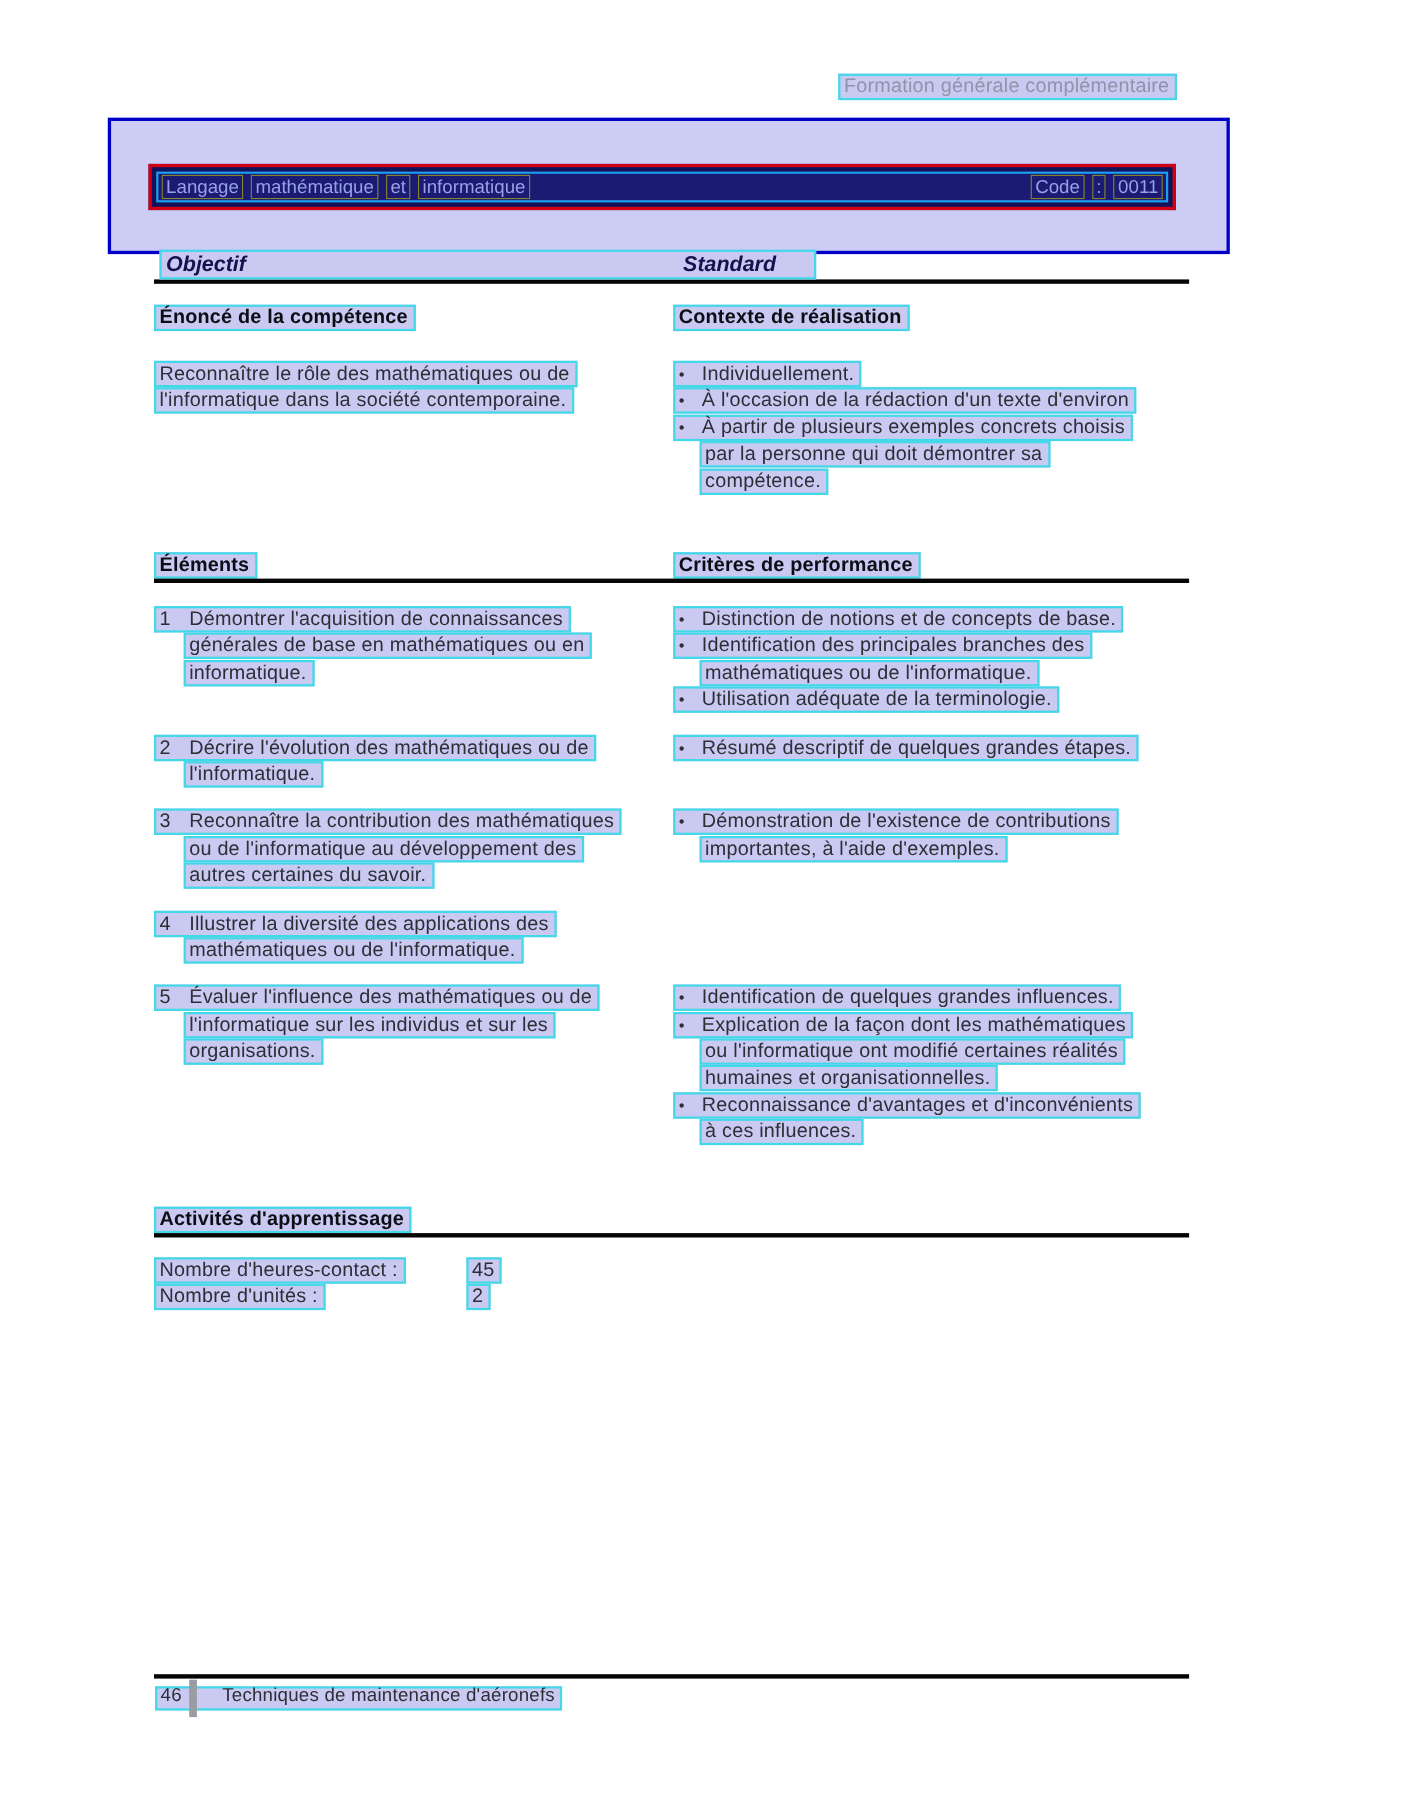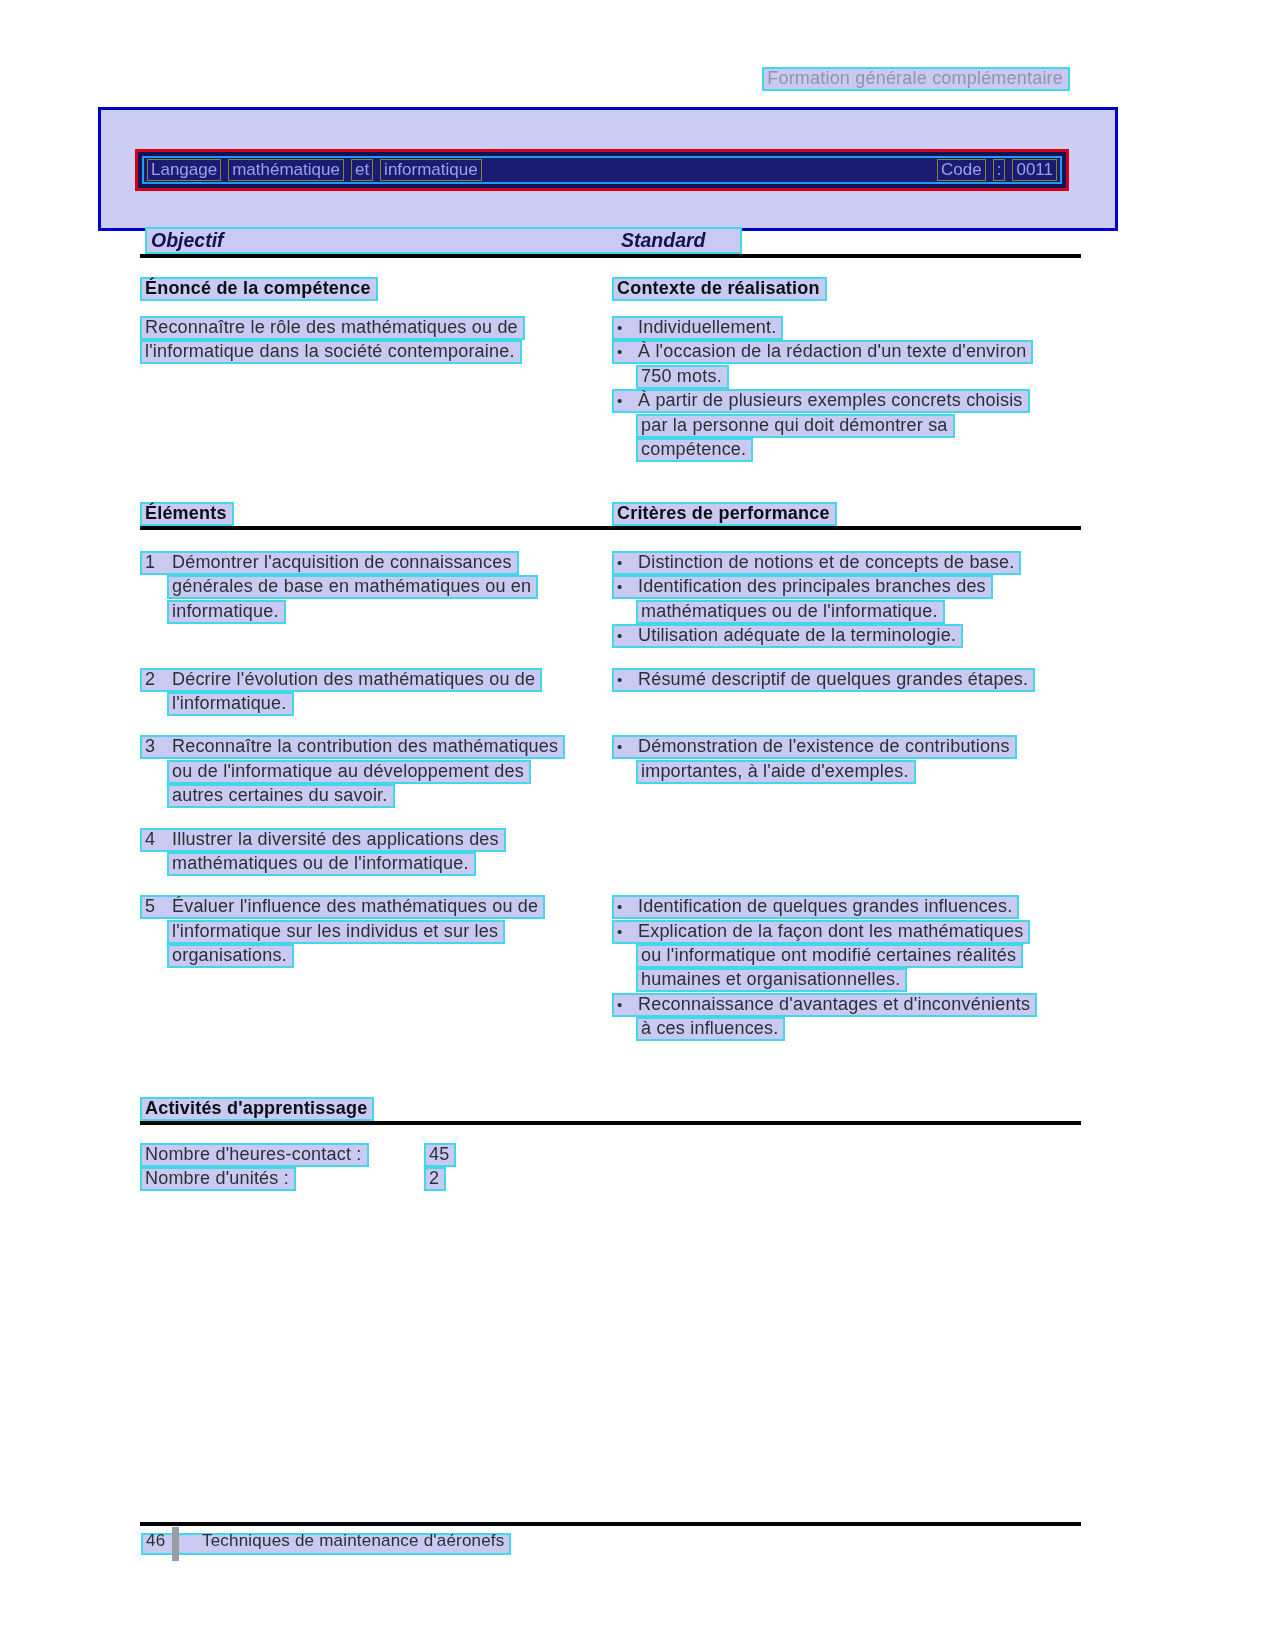--- a/index.html
+++ b/index.html
@@ -41,21 +41,21 @@
     padding:0 4px;}
   #objstd .std{position:absolute;left:474px;top:0;line-height:22px;}
   .rule{background:#050505;height:4px;width:941px;left:140px;}
   #rule1{top:254px;}
   #rule2{top:526px;}
   #rule3{top:1121px;}
   #rule4{top:1522px;}
   
   .cols{left:140px;width:941px;display:grid;grid-template-columns:472px 469px;}
   #hdr-row1{top:277px;}
-  #content-row1{top:316px;}
+  #content-row1{top:328px;}
   #hdr-row2{top:502px;}
   #element-rows{top:551px;}
   .erow{display:grid;grid-template-columns:472px 469px;margin-bottom:19px;}
   
   #activites{left:140px;top:1097px;}
   #contact-rows{left:140px;top:1143px;}
   .crow{position:relative;height:24.4px;}
   .crow .val{position:absolute;left:284px;top:0;}
   
   #footer-box{left:141px;top:1533px;display:inline-flex;align-items:flex-start;
@@ -97,21 +97,20 @@
 </div>
 
 <div class="abs cols" id="content-row1">
   <div id="statement-block">
       <div class="tline"><span class="hl"><span>Reconnaître le rôle des mathématiques ou de</span></span></div>
       <div class="tline"><span class="hl"><span>l'informatique dans la société contemporaine.</span></span></div>
     </div>
   <div id="context-bullets">
       <div class="tline"><span class="hl"><span class="pre bullet">•</span><span>Individuellement.</span></span></div>
       <div class="tline"><span class="hl"><span class="pre bullet">•</span><span>À l'occasion de la rédaction d'un texte d'environ</span></span></div>
-      <div class="tline"><span class="hl" style="margin-left: 24px;"><span>750 mots.</span></span></div>
       <div class="tline"><span class="hl"><span class="pre bullet">•</span><span>À partir de plusieurs exemples concrets choisis</span></span></div>
       <div class="tline"><span class="hl" style="margin-left: 24px;"><span>par la personne qui doit démontrer sa</span></span></div>
       <div class="tline"><span class="hl" style="margin-left: 24px;"><span>compétence.</span></span></div>
     </div>
 </div>
 
 <div class="abs cols" id="hdr-row2">
   <div><span class="hl hl-h">Éléments</span></div>
   <div><span class="hl hl-h">Critères de performance</span></div>
 </div>

